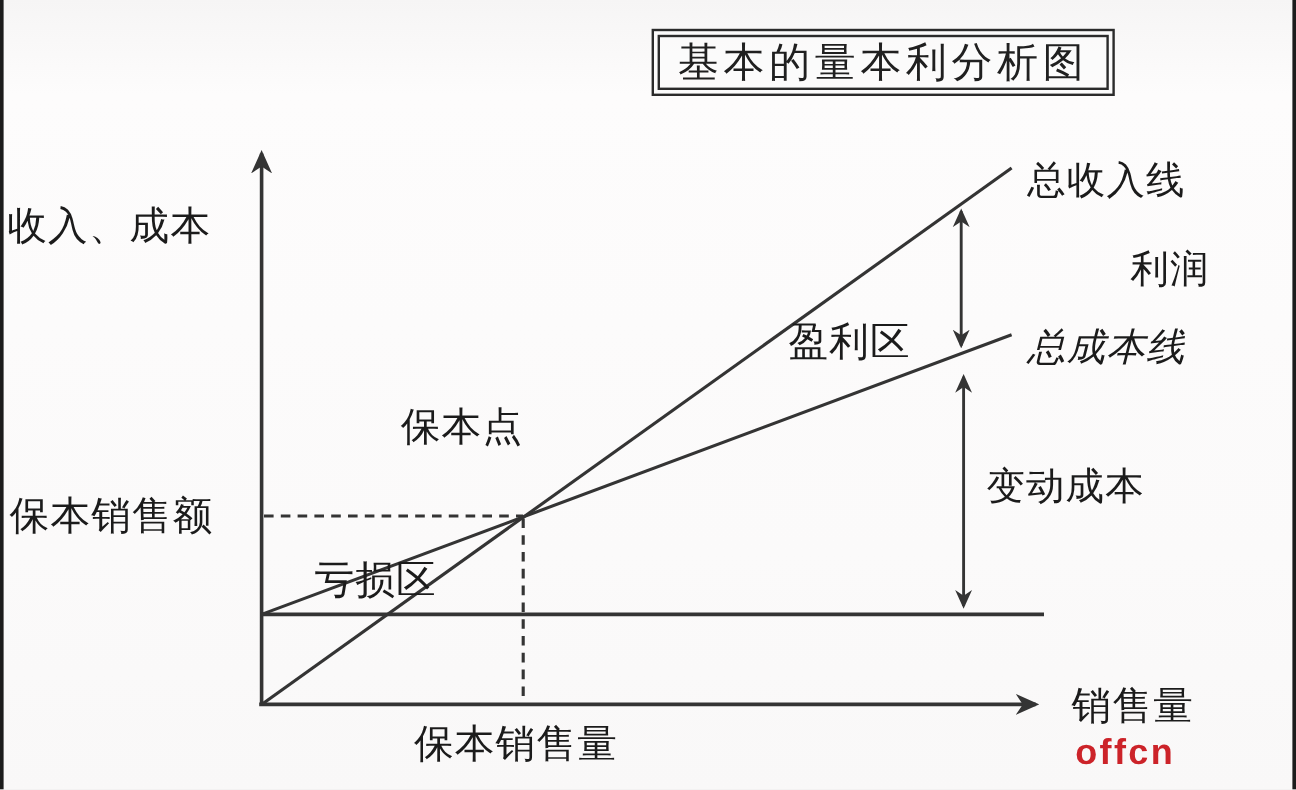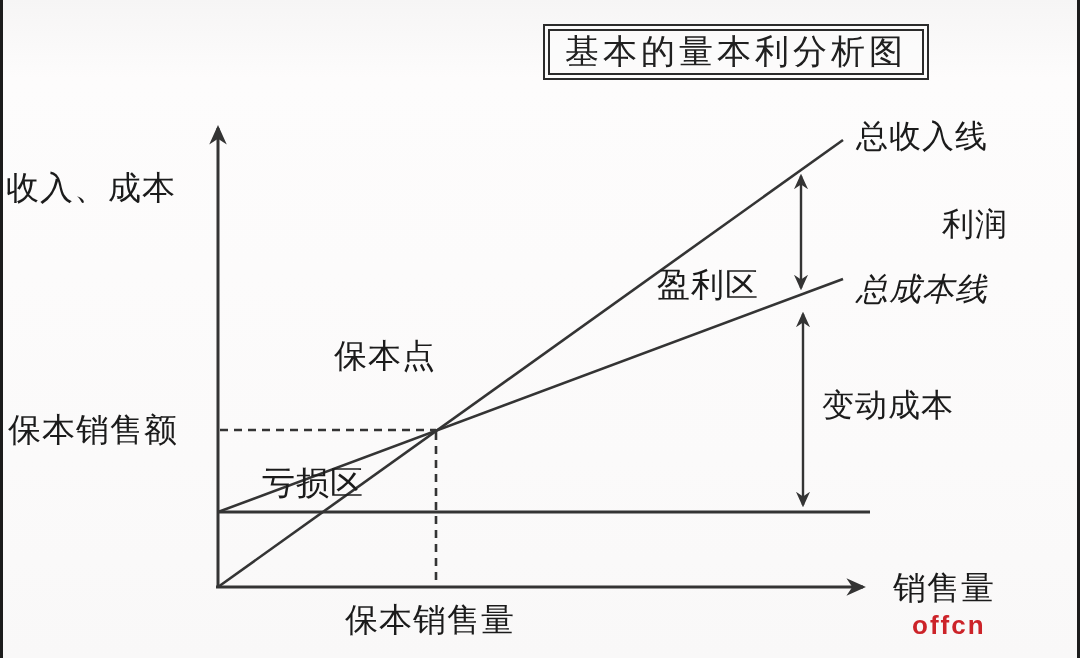--- a/index.html
+++ b/index.html
@@ -42,25 +42,24 @@
     border:2px solid #2b2b2b;
     box-sizing:border-box;
     display:flex;align-items:center;justify-content:center;
     font-size:34px;
     letter-spacing:4px;
     color:#202020;
   }
   .fs33{font-size:33px;}
   .fs32{font-size:32px;}
   .watermark{
-    font-size:26px;
+    font-size:30px;
     font-weight:bold;
     letter-spacing:2px;
     color:#cc2329;
-    margin-left:16px;
   }
 </style>
 </head>
 <body>
 
 <div class="stage">
 
   <div class="edge left"></div>
   <div class="edge right"></div>
 
@@ -88,21 +87,21 @@
     <line x1="803" y1="314" x2="803" y2="505" stroke="#343434" stroke-width="2.4" marker-start="url(#ah)" marker-end="url(#ah)"></line>
   </svg>
 
   <div class="title-box">
     <div class="title-inner">基本的量本利分析图</div>
   </div>
 
   <div class="lbl fs33" style="left:6px;top:128px;margin-top:41px;">收入、成本</div>
   <div class="lbl fs33" style="left:893px;top:569px;">销售量</div>
 
-  <div class="lbl fs32" style="left:856px;top:118px;">总收入线</div>
+  <div class="lbl fs32" style="left:856px;top:132px;">总收入线</div>
   <div class="lbl fs32" style="left:902px;top:206px;margin-left:40px;">利润</div>
   <div class="lbl fs32" style="left:856px;top:271px;font-style:italic;">总成本线</div>
   <div class="lbl fs33" style="left:657px;top:266px;">盈利区</div>
   <div class="lbl fs33" style="left:334px;top:337px;">保本点</div>
   <div class="lbl fs33" style="left:8px;top:411px;">保本销售额</div>
   <div class="lbl fs32" style="left:822px;top:387px;">变动成本</div>
   <div class="lbl fs33" style="left:262px;top:464px;">亏损区</div>
   <div class="lbl fs33" style="left:345px;top:601px;">保本销售量</div>
 
   <div class="lbl watermark" style="left:896px;top:611px;">offcn</div>

